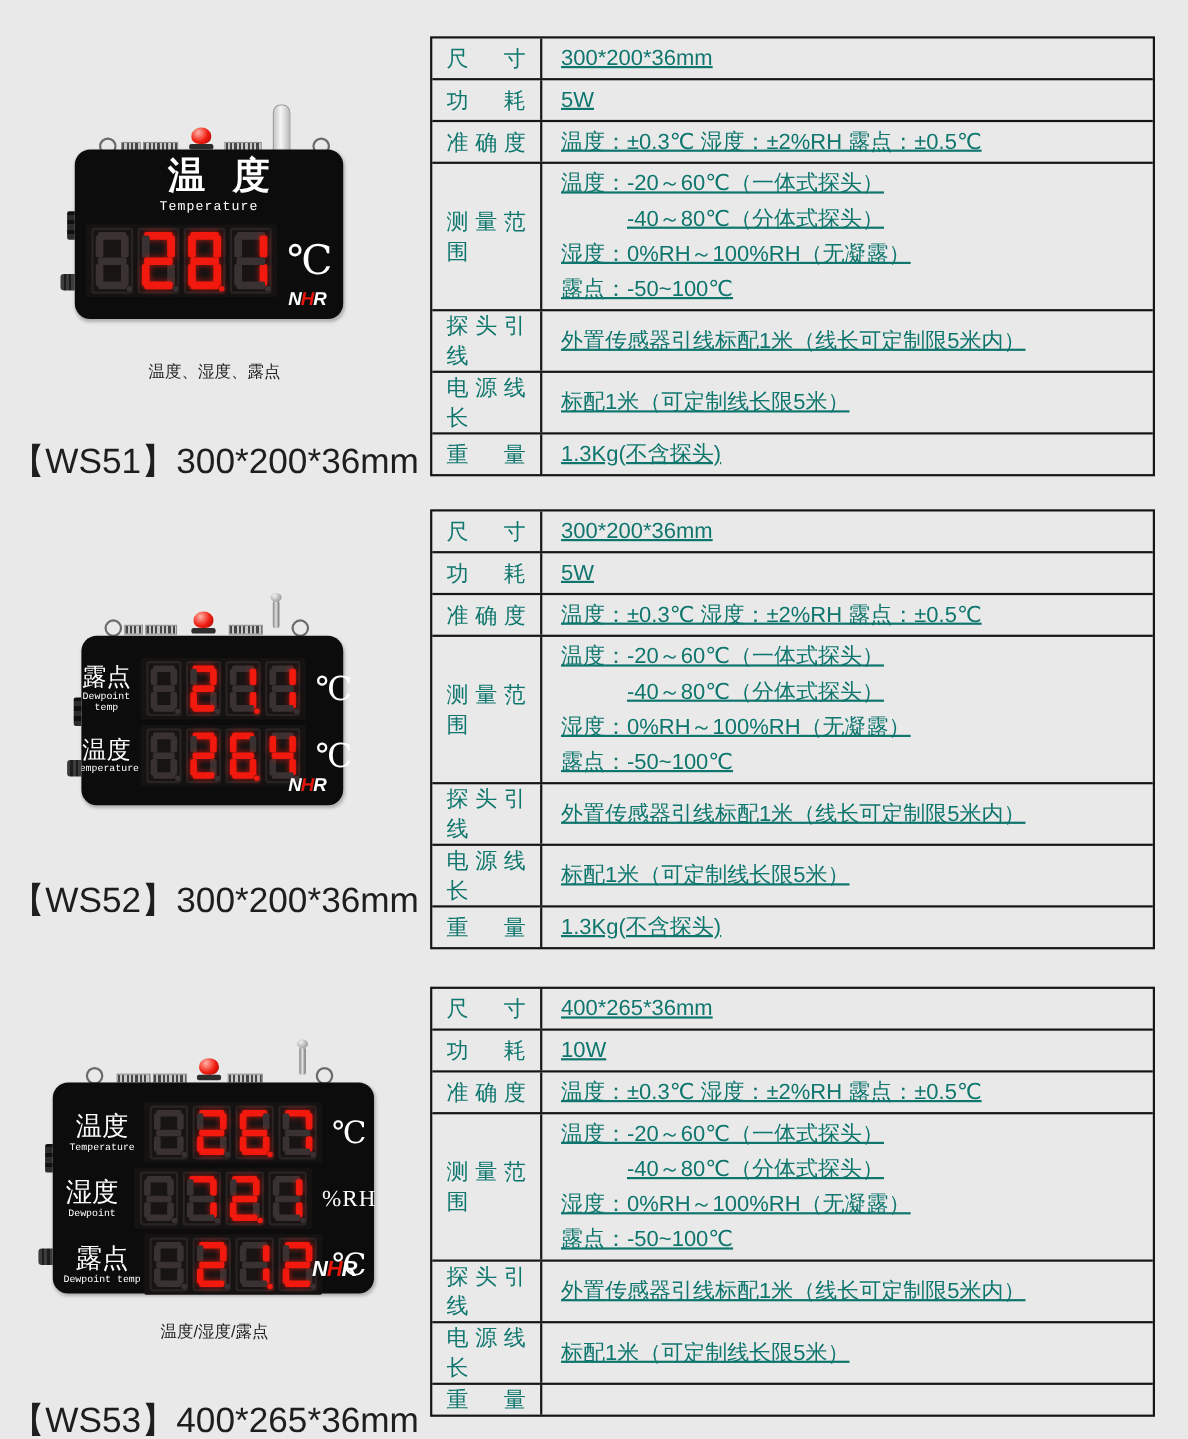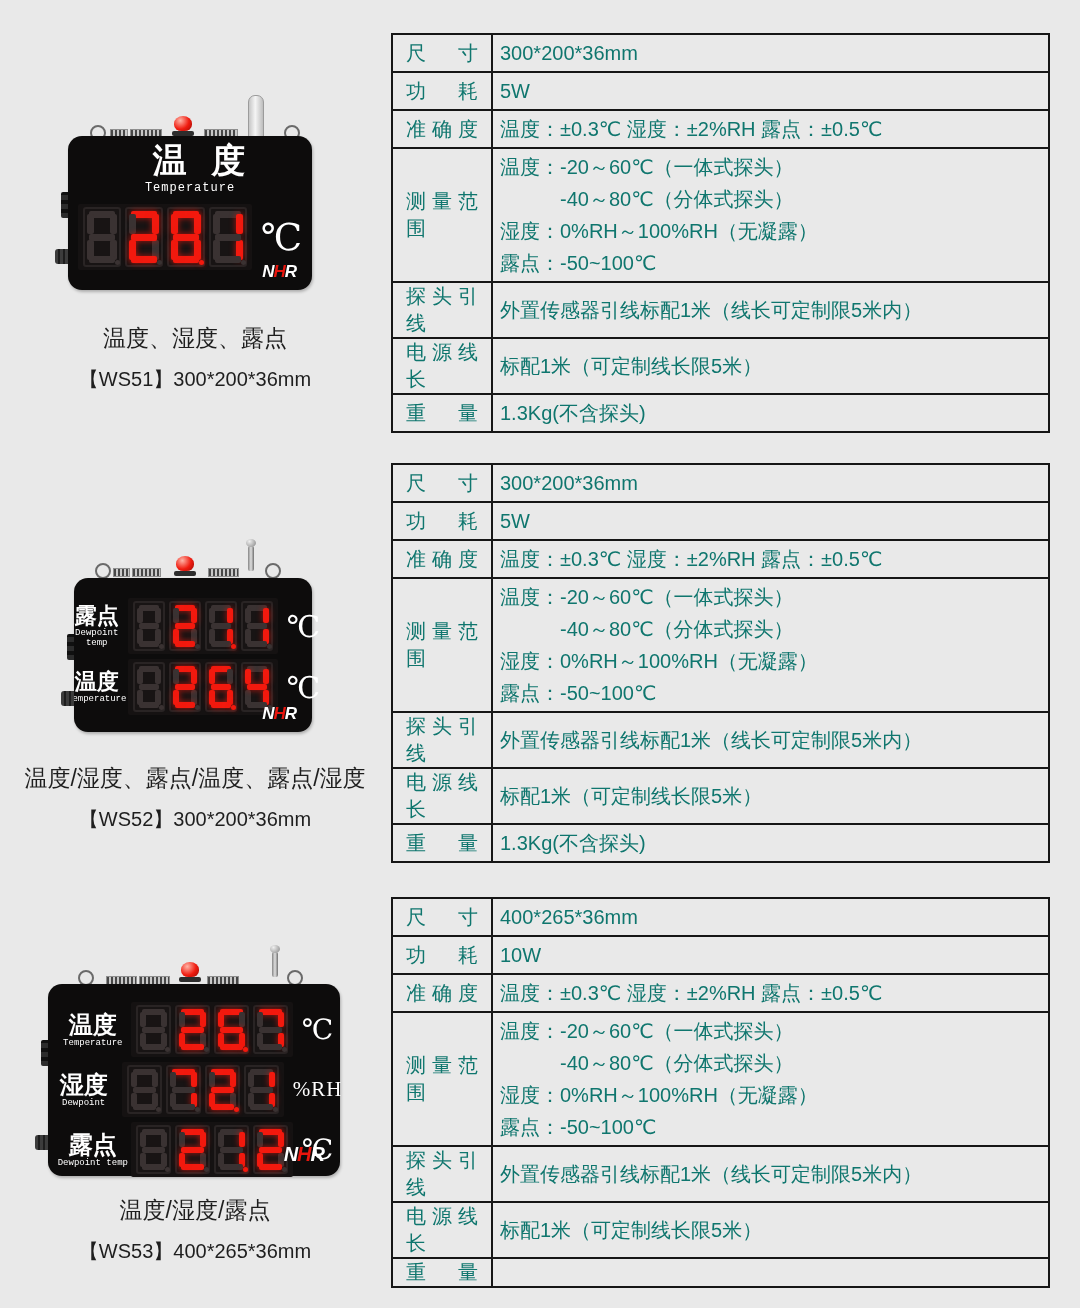--- a/index.html
+++ b/index.html
@@ -35,21 +35,21 @@
 
   .p-title{text-align:center;font-family:"Liberation Serif","DejaVu Serif",serif;font-weight:600;font-size:34px;line-height:36px;letter-spacing:8px;padding-left:26px;}
   .p-sub{text-align:center;font-family:"Liberation Mono","DejaVu Sans Mono",monospace;font-size:12px;line-height:14px;letter-spacing:1px;margin-top:2px;}
 
   .readout{display:flex;align-items:center;justify-content:center;}
   .panel--ws51 .readout{margin-top:9px;}
   .panel--ws52 .readout{margin-top:5px;}
   .panel--ws53 .readout{margin-top:5px;}
   .ro-label{width:62px;text-align:center;flex:0 0 auto;}
   .panel--ws53 .ro-label{width:76px;}
-  .ro-cjk{font-family:"Liberation Serif","DejaVu Serif",serif;font-weight:700;font-size:22px;line-height:24px;}
+  .ro-cjk{font-family:"Liberation Serif","DejaVu Serif",serif;font-weight:400;font-size:22px;line-height:24px;}
   .panel--ws53 .ro-cjk{font-size:24px;line-height:26px;}
   .ro-sub{font-family:"Liberation Mono","DejaVu Sans Mono",monospace;font-size:9px;line-height:10px;}
 
   .digits{display:flex;background:#151212;padding:3px;border-radius:2px;}
   .led-cell{position:relative;width:var(--cw);height:var(--ch);margin:0 2px;background:#181414;border:2px solid #292424;border-radius:3px;}
   .seg{position:absolute;background:#3a3232;border-radius:2px;}
   .seg.h{left:4px;right:4px;height:var(--st);}
   .seg.v{width:var(--st);height:calc(50% - 8px);}
   .seg-a{top:2px;}.seg-g{top:calc(50% - var(--st)/2);}.seg-d{bottom:2px;}
   .seg-f{left:2px;top:5px;}.seg-b{right:2px;top:5px;}
@@ -65,30 +65,30 @@
 
   .nhr{position:absolute;right:16px;bottom:8px;font-style:italic;font-weight:800;font-size:17px;letter-spacing:-1px;color:#fff;font-family:"Liberation Sans",sans-serif;}
   .panel--ws53 .nhr{font-size:20px;bottom:10px;}
   .nhr .h{color:#e8150d;}
 
   .side-bumps{position:absolute;left:-7px;top:56px;width:7px;height:26px;background:repeating-linear-gradient(0deg,#2c2c2c 0 5px,#101010 5px 9px);border-radius:2px 0 0 2px;}
   .gland{position:absolute;left:-13px;bottom:26px;width:13px;height:15px;background:repeating-linear-gradient(90deg,#3c3c3c 0 3px,#1d1d1d 3px 5px);border-radius:3px 0 0 3px;}
 
   .captions{position:absolute;left:0;width:390px;text-align:center;color:#1e1e1e;font-weight:500;}
   #sec-0 .captions{top:318px;} #sec-1 .captions{top:328px;} #sec-2 .captions{top:326px;}
-  .cap-features{font-size:23px;line-height:41px;white-space:nowrap;}
-  .cap-model{font-size:20px;line-height:41px;white-space:nowrap;}
+  .cap-features{font-size:15px;line-height:41px;white-space:nowrap;}
+  .cap-model{font-size:32px;line-height:41px;white-space:nowrap;margin-top:40px;}
 
   
   .spec-table{position:absolute;left:391px;top:33px;width:655px;border:2px solid #161616;color:#0f766e;font-weight:500;}
   .spec-row{display:flex;border-top:2px solid #161616;align-items:stretch;}
   .spec-row:first-child{border-top:0;}
   .spec-label{flex:0 0 72px;padding:0 13px;border-right:2px solid #161616;display:flex;align-items:center;}
   .spec-label span{display:inline-block;width:100%;font-size:20px;text-align:justify;text-align-last:justify;}
-  .spec-value{flex:1;display:flex;flex-direction:column;justify-content:center;padding:2px 0 2px 7px;min-width:0;}
+  .spec-value{flex:1;display:flex;flex-direction:column;justify-content:center;padding:2px 0 2px 17px;min-width:0;text-decoration:underline;}
   .spec-line{font-size:20px;line-height:32px;white-space:nowrap;}
   .spec-line.indent{padding-left:60px;}
 </style>
 </head>
 <body>
 
 <main id="root">
     <section class="section" id="sec-0">
       <div class="device-wrap">
         <div class="fixtures">
@@ -334,21 +334,20 @@
                 <div class="seg h seg-g on"></div>
                 <div class="dp"></div>
               </div>
             </div>
             <div class="unit">℃</div>
           </div>
           <div class="nhr"><span class="n">N</span><span class="h">H</span><span class="r">R</span></div>
         </div>
       </div>
       <div class="captions">
-        <div class="cap-features">温度/湿度、露点/温度、露点/湿度</div>
         <div class="cap-model">【WS52】300*200*36mm</div>
       </div>
       <div class="spec-table">
         <div class="spec-row">
           <div class="spec-label">
             <span>尺寸</span>
           </div>
           <div class="spec-value">
             <div class="spec-line">300*200*36mm</div>
           </div>

